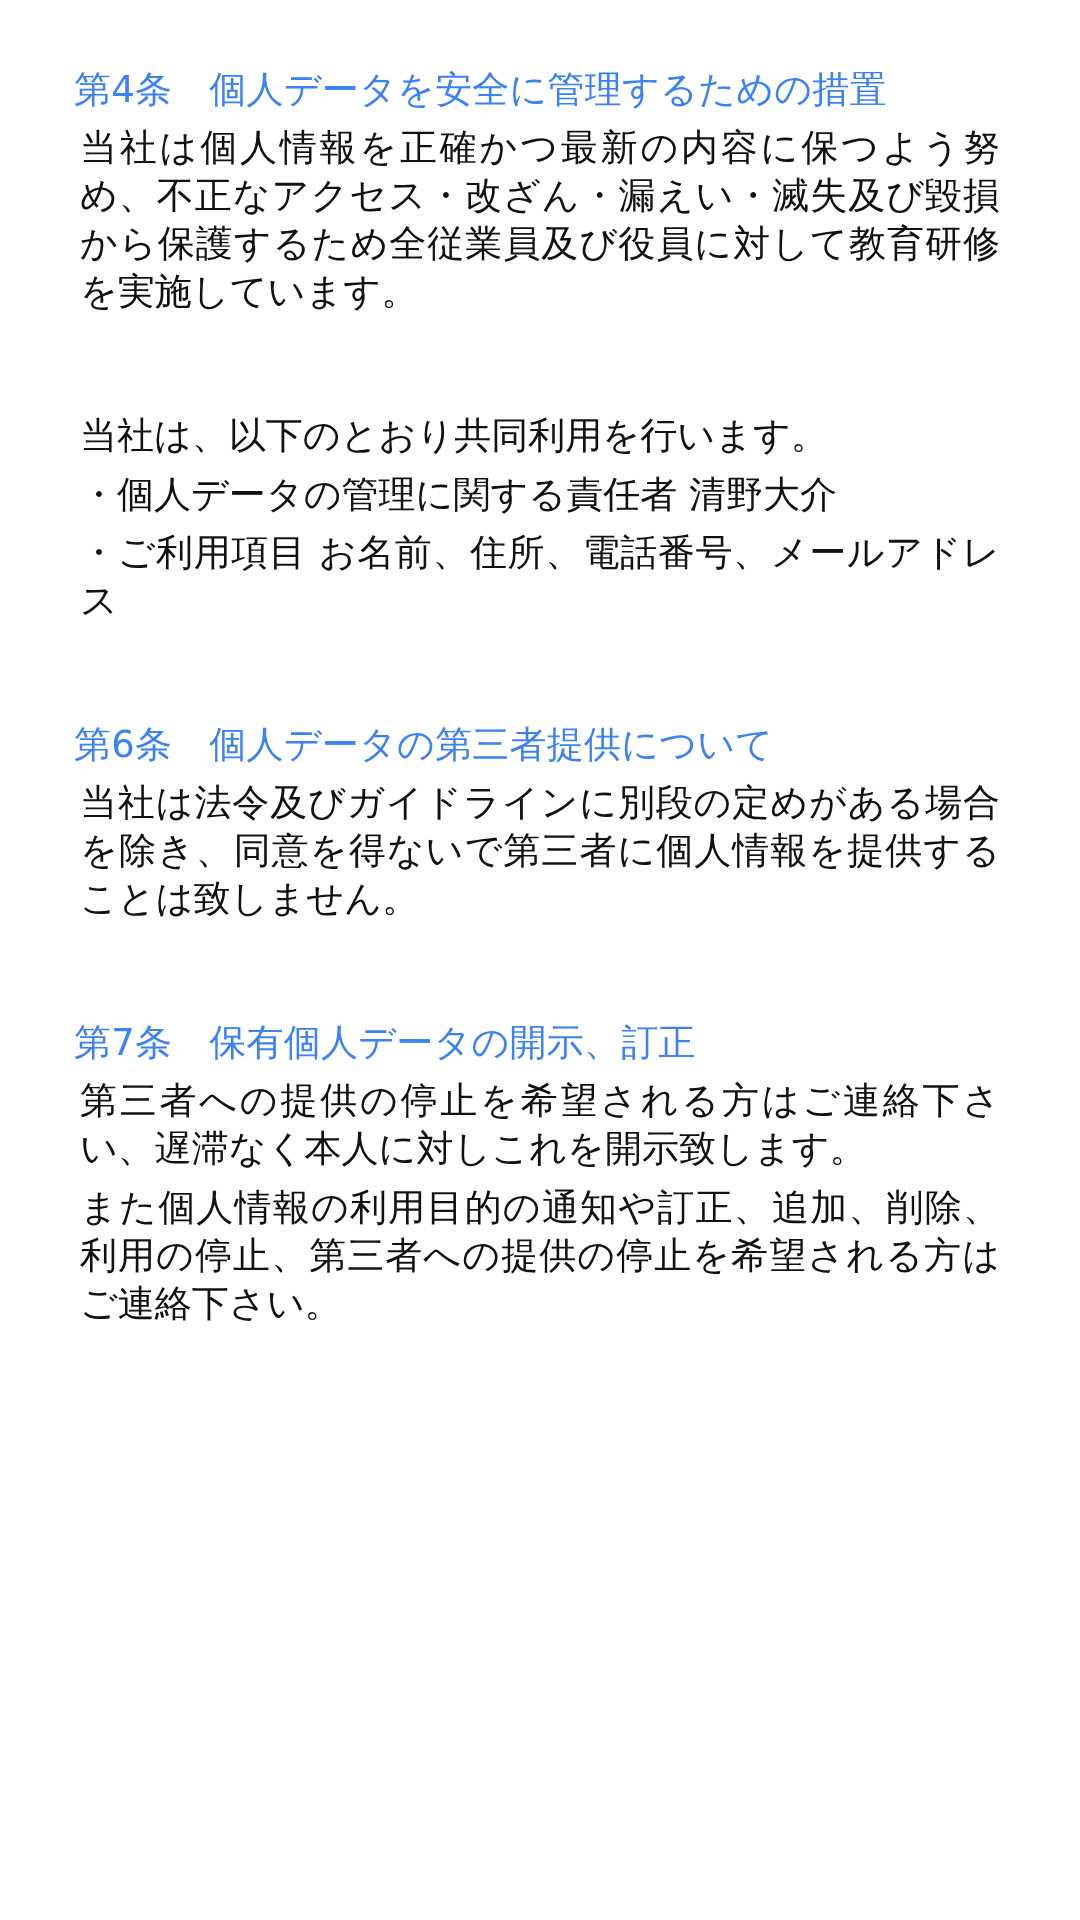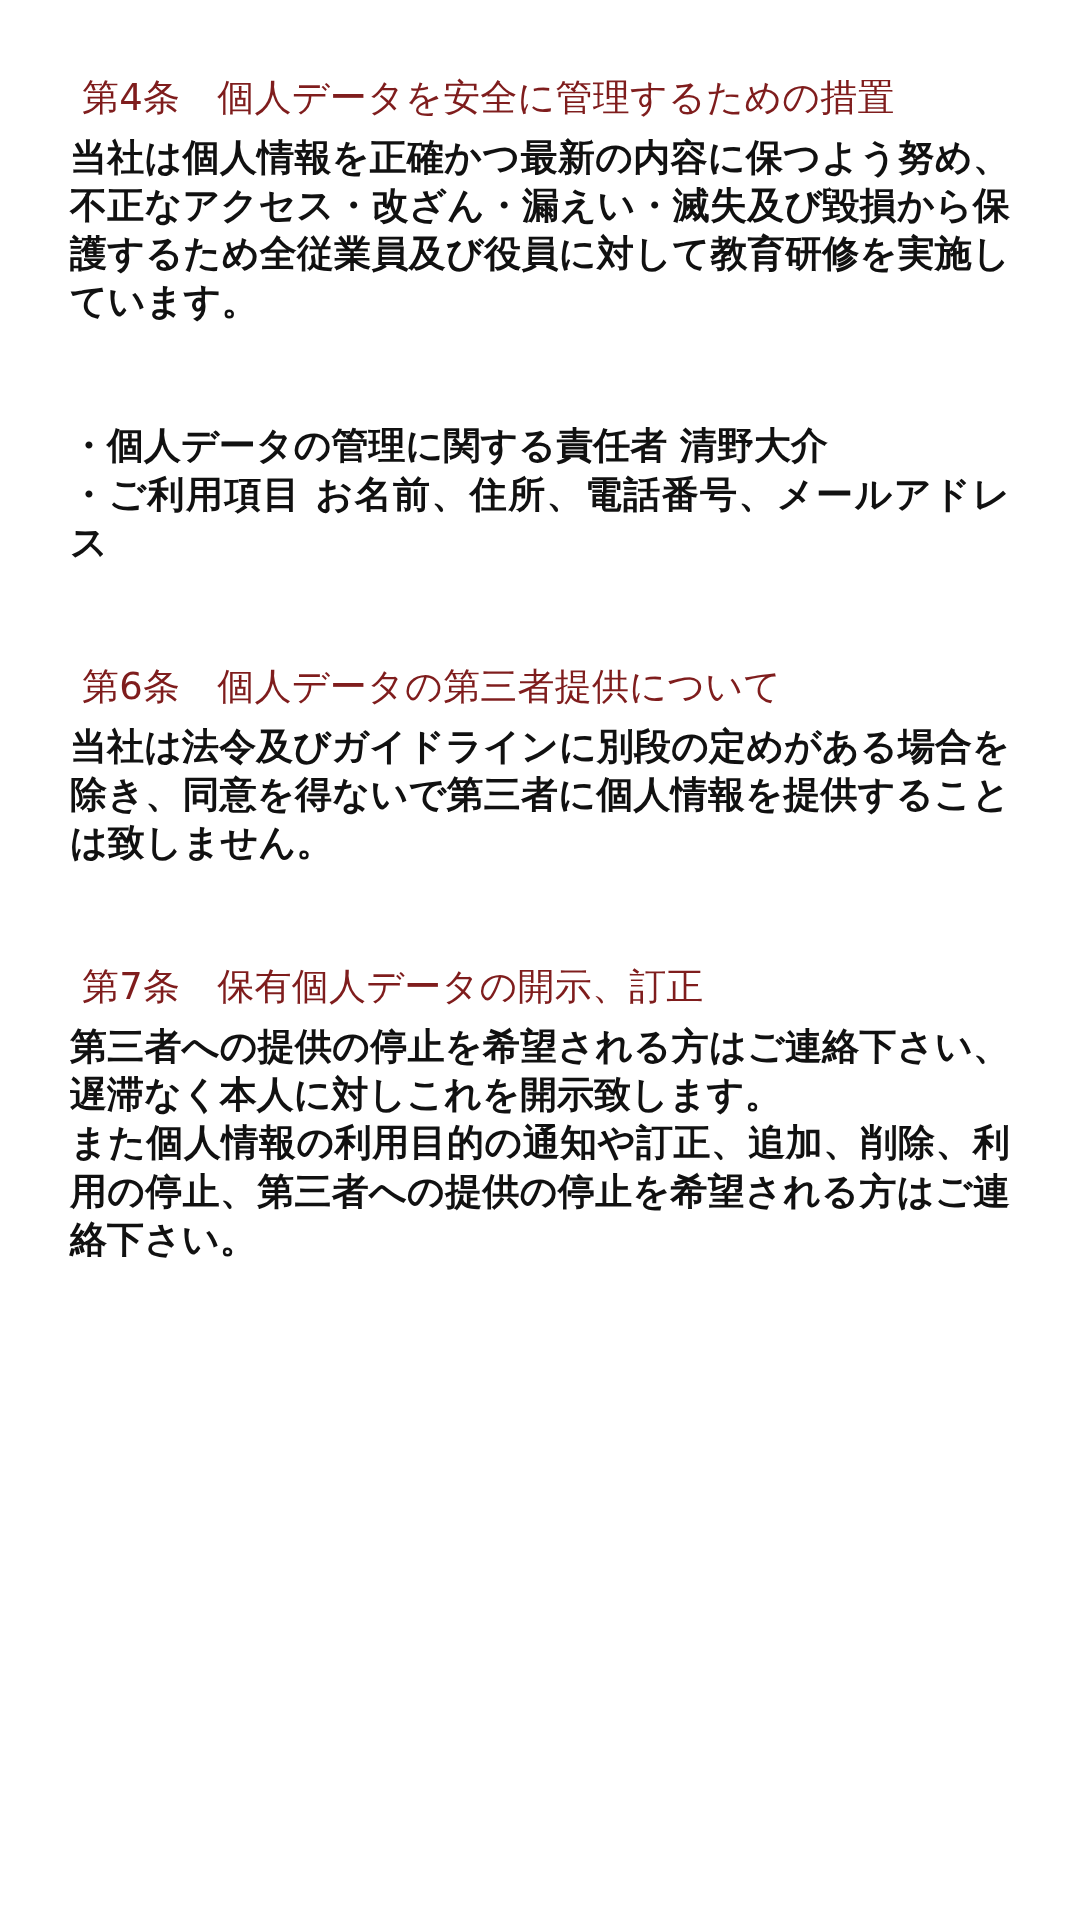--- a/index.html
+++ b/index.html
@@ -23,30 +23,30 @@
   .section {
     margin: 0 0 96px 0;
   }
   .section:last-child {
     margin-bottom: 0;
   }
   .heading {
     font-size: 37px;
     line-height: 1.30;
     font-weight: 400;
-    color: #7f1d1d;
+    color: #3b82f6;
     letter-spacing: 0.2px;
-    margin: 12px;
+    margin: 4px;
   }
   .para {
     font-size: 37px;
     line-height: 1.30;
-    font-weight: 700;
+    font-weight: 400;
     color: #111111;
-    margin: 0;
+    margin: 10px;
     text-align: justify;
     text-justify: inter-character;
   }
   .para + .para {
     margin-top: 0;
   }
   .nojustify {
     text-align: left;
   }
 </style>
@@ -54,20 +54,21 @@
 <body>
 
 <div class="page">
 
   <section class="section">
     <h2 class="heading nojustify">第4条　個人データを安全に管理するための措置</h2>
     <p class="para">当社は個人情報を正確かつ最新の内容に保つよう努め、不正なアクセス・改ざん・漏えい・滅失及び毀損から保護するため全従業員及び役員に対して教育研修を実施しています。</p>
   </section>
 
   <section class="section">
+    <p class="para nojustify">当社は、以下のとおり共同利用を行います。</p>
     <p class="para nojustify">・個人データの管理に関する責任者 清野大介</p>
     <p class="para">・ご利用項目 お名前、住所、電話番号、メールアドレス</p>
   </section>
 
   <section class="section">
     <h2 class="heading nojustify">第6条　個人データの第三者提供について</h2>
     <p class="para">当社は法令及びガイドラインに別段の定めがある場合を除き、同意を得ないで第三者に個人情報を提供することは致しません。</p>
   </section>
 
   <section class="section">

